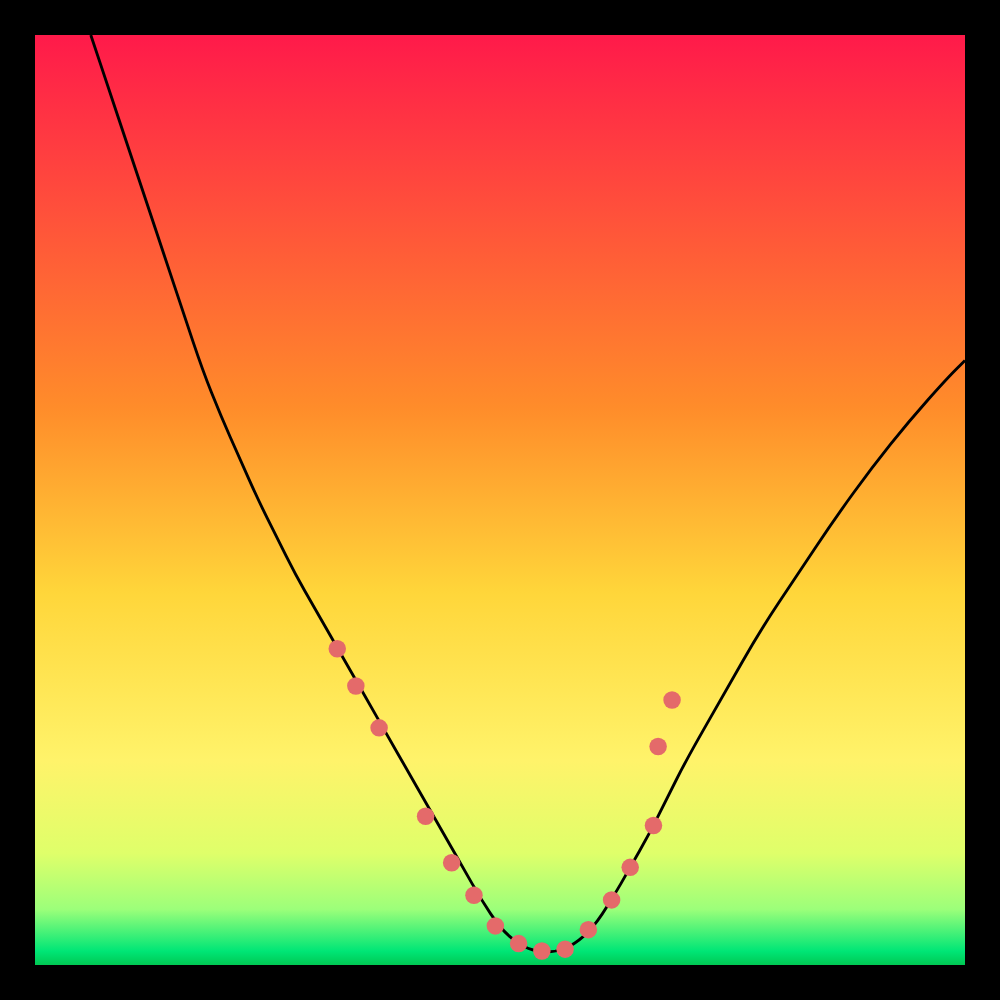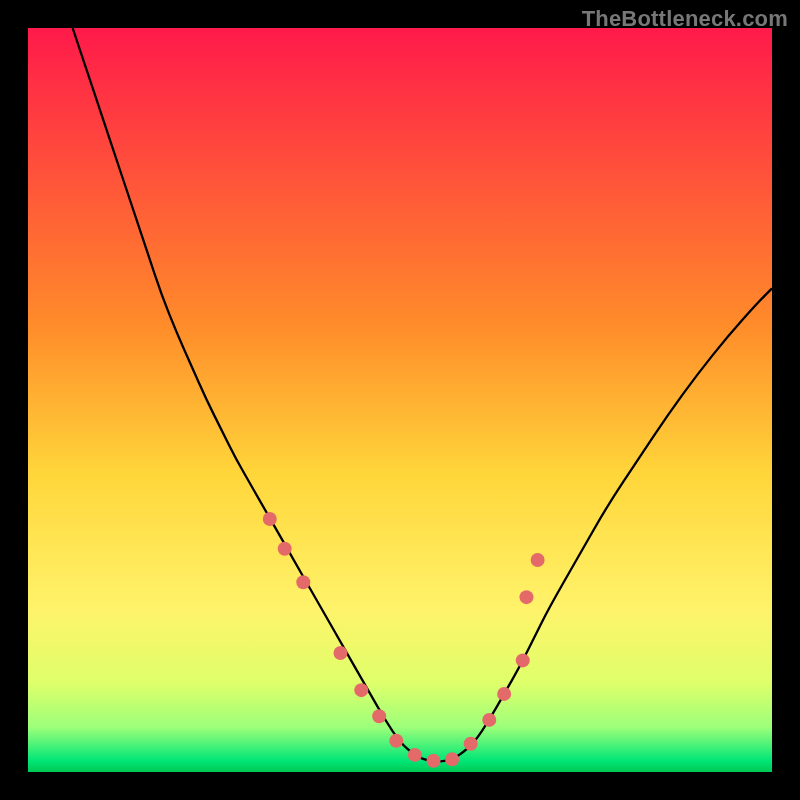--- a/index.html
+++ b/index.html
@@ -37,21 +37,20 @@
   .plot-area svg {
     display: block;
     width: 744px;
     height: 744px;
   }
 </style>
 </head>
 <body>
 
 <div class="outer">
-  <div class="watermark">TheBottleneck.com</div>
   <div class="plot-area">
     <svg id="chart-svg" viewBox="0 0 744 744">
       <defs>
         <linearGradient id="bg-grad" x1="0" y1="0" x2="0" y2="1">
             <stop offset="0.00%" stop-color="#ff1a4a"></stop>
             <stop offset="40.00%" stop-color="#ff8c2a"></stop>
             <stop offset="60.00%" stop-color="#ffd63a"></stop>
             <stop offset="78.00%" stop-color="#fff36a"></stop>
             <stop offset="88.00%" stop-color="#dfff6a"></stop>
             <stop offset="94.00%" stop-color="#9cff7a"></stop>

